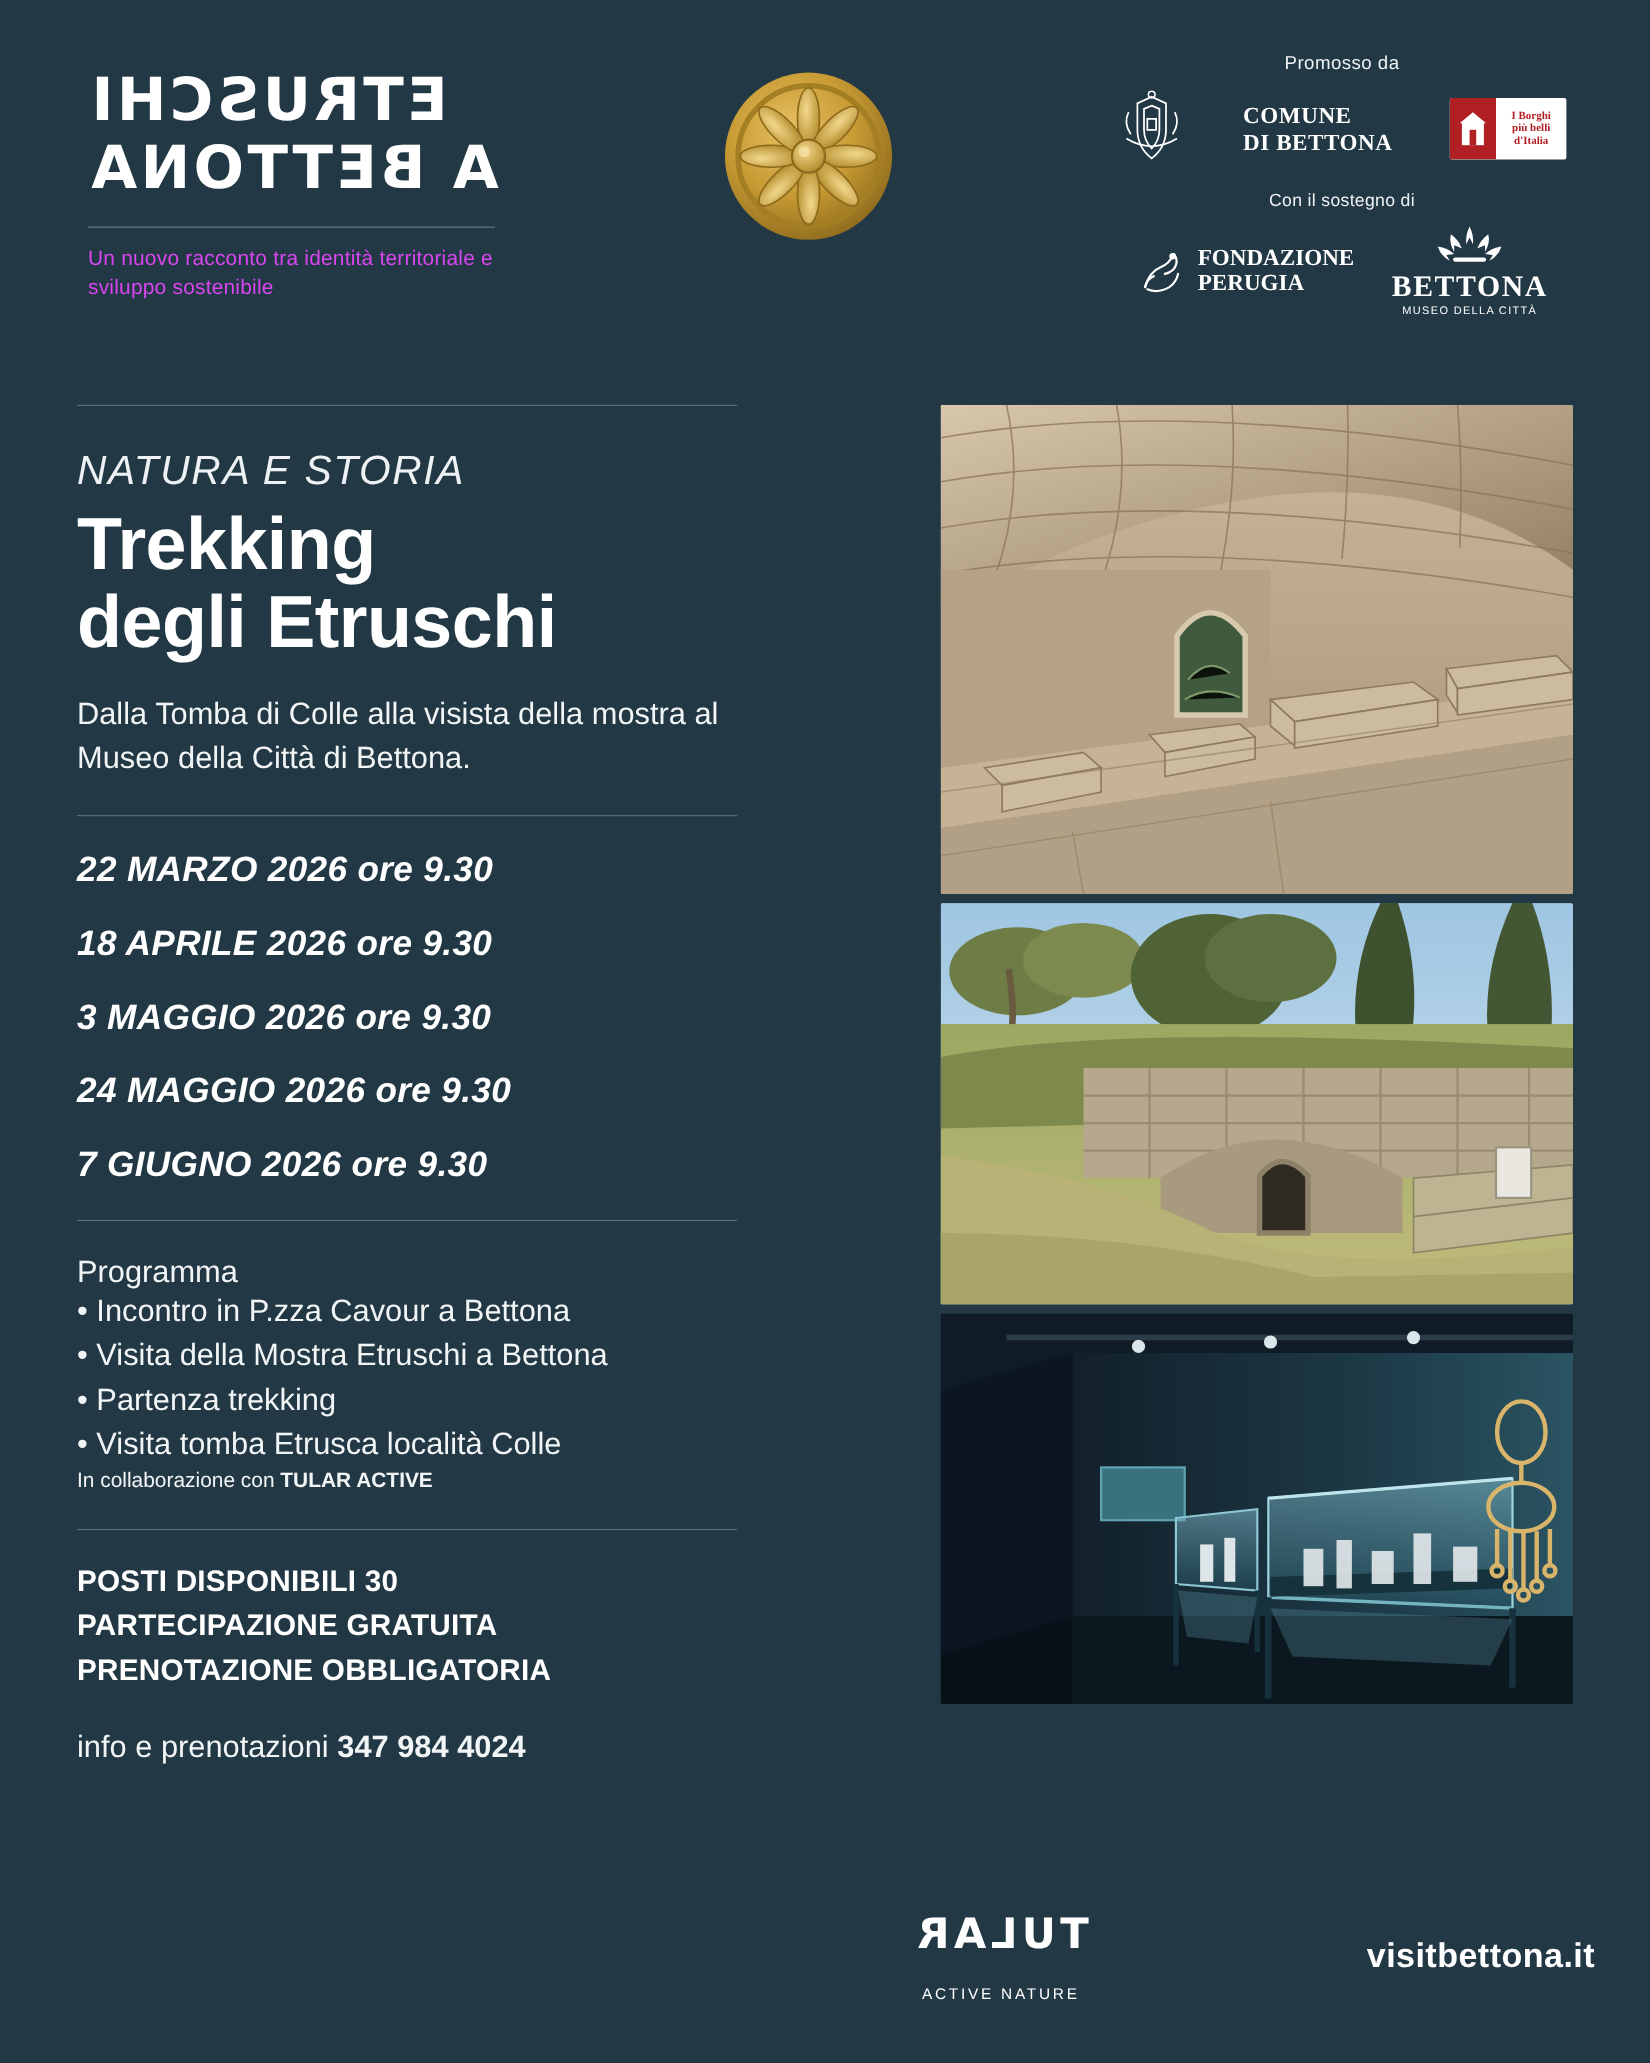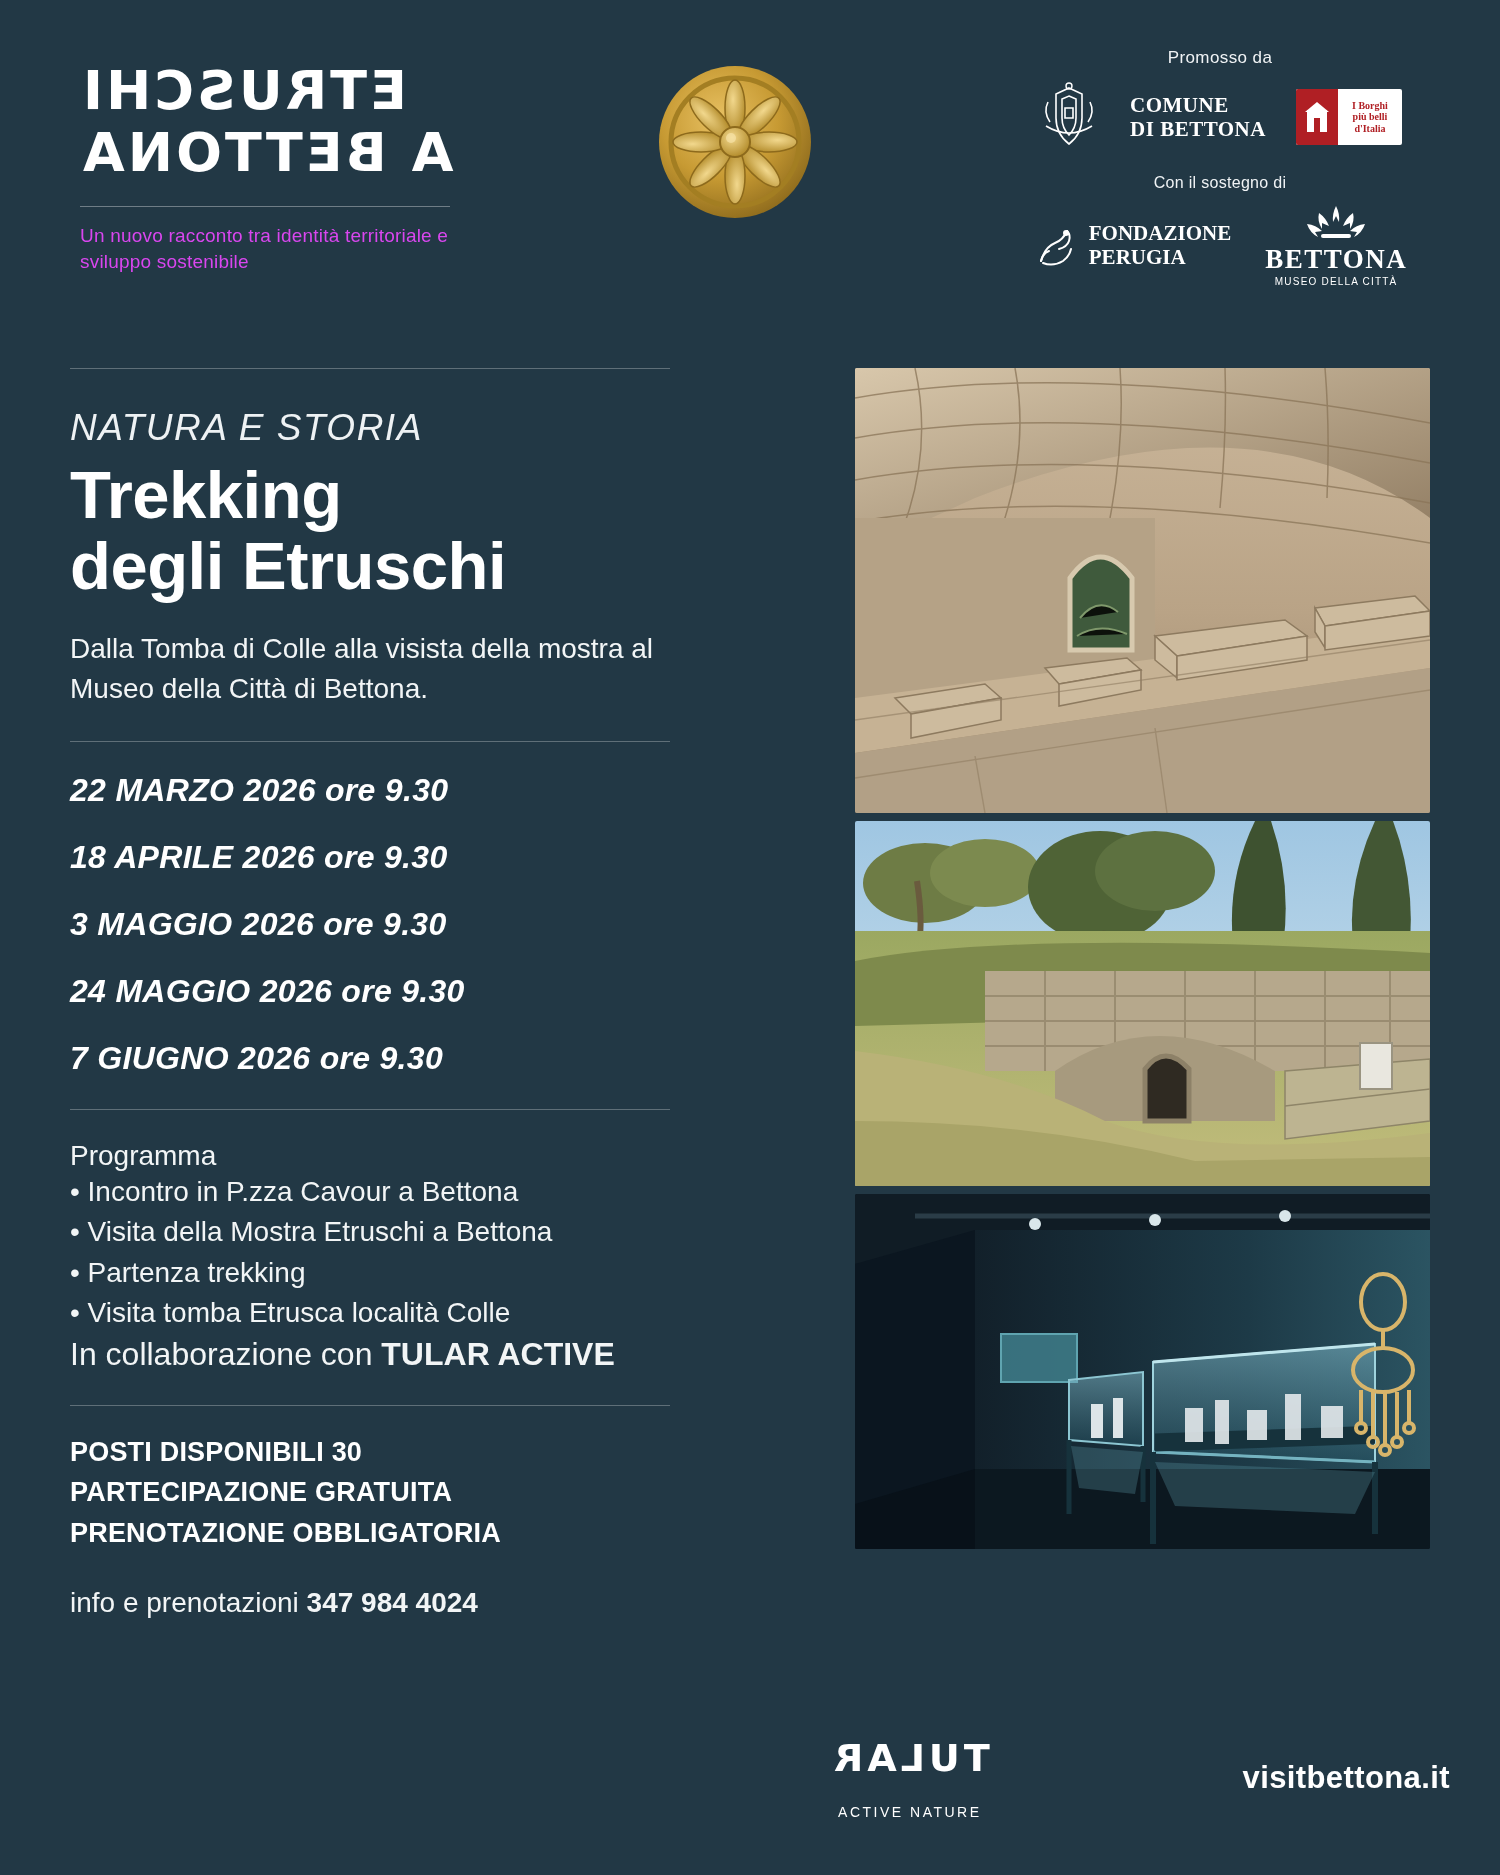--- a/index.html
+++ b/index.html
@@ -70,21 +70,21 @@
   .promo-label {
     font-size: 17px;
     letter-spacing: .4px;
     color: #f0f3f5;
     margin-bottom: 14px;
   }
   .promo-row {
     display: flex;
     align-items: center;
     justify-content: center;
-    gap: 30px;
+    gap: 52px;
     margin-bottom: 22px;
   }
   .crest { width: 62px; height: 70px; }
   .comune-text {
     font-family: "Liberation Serif", serif;
     font-weight: 700;
     font-size: 21px;
     line-height: 1.15;
     letter-spacing: .5px;
     text-align: left;
@@ -192,21 +192,21 @@
     font-size: 28px;
     margin-top: 30px;
     color: #f2f5f6;
   }
   .prog-item {
     font-size: 28px;
     line-height: 1.45;
     color: #f2f5f6;
   }
   .collab {
-    font-size: 32px;
+    font-size: 19px;
     margin-top: 2px;
     color: #f2f5f6;
   }
   .collab b { font-weight: 700; }
 
   .notes { margin-top: 26px; }
   .note {
     font-size: 27px;
     font-weight: 700;
     line-height: 1.5;

